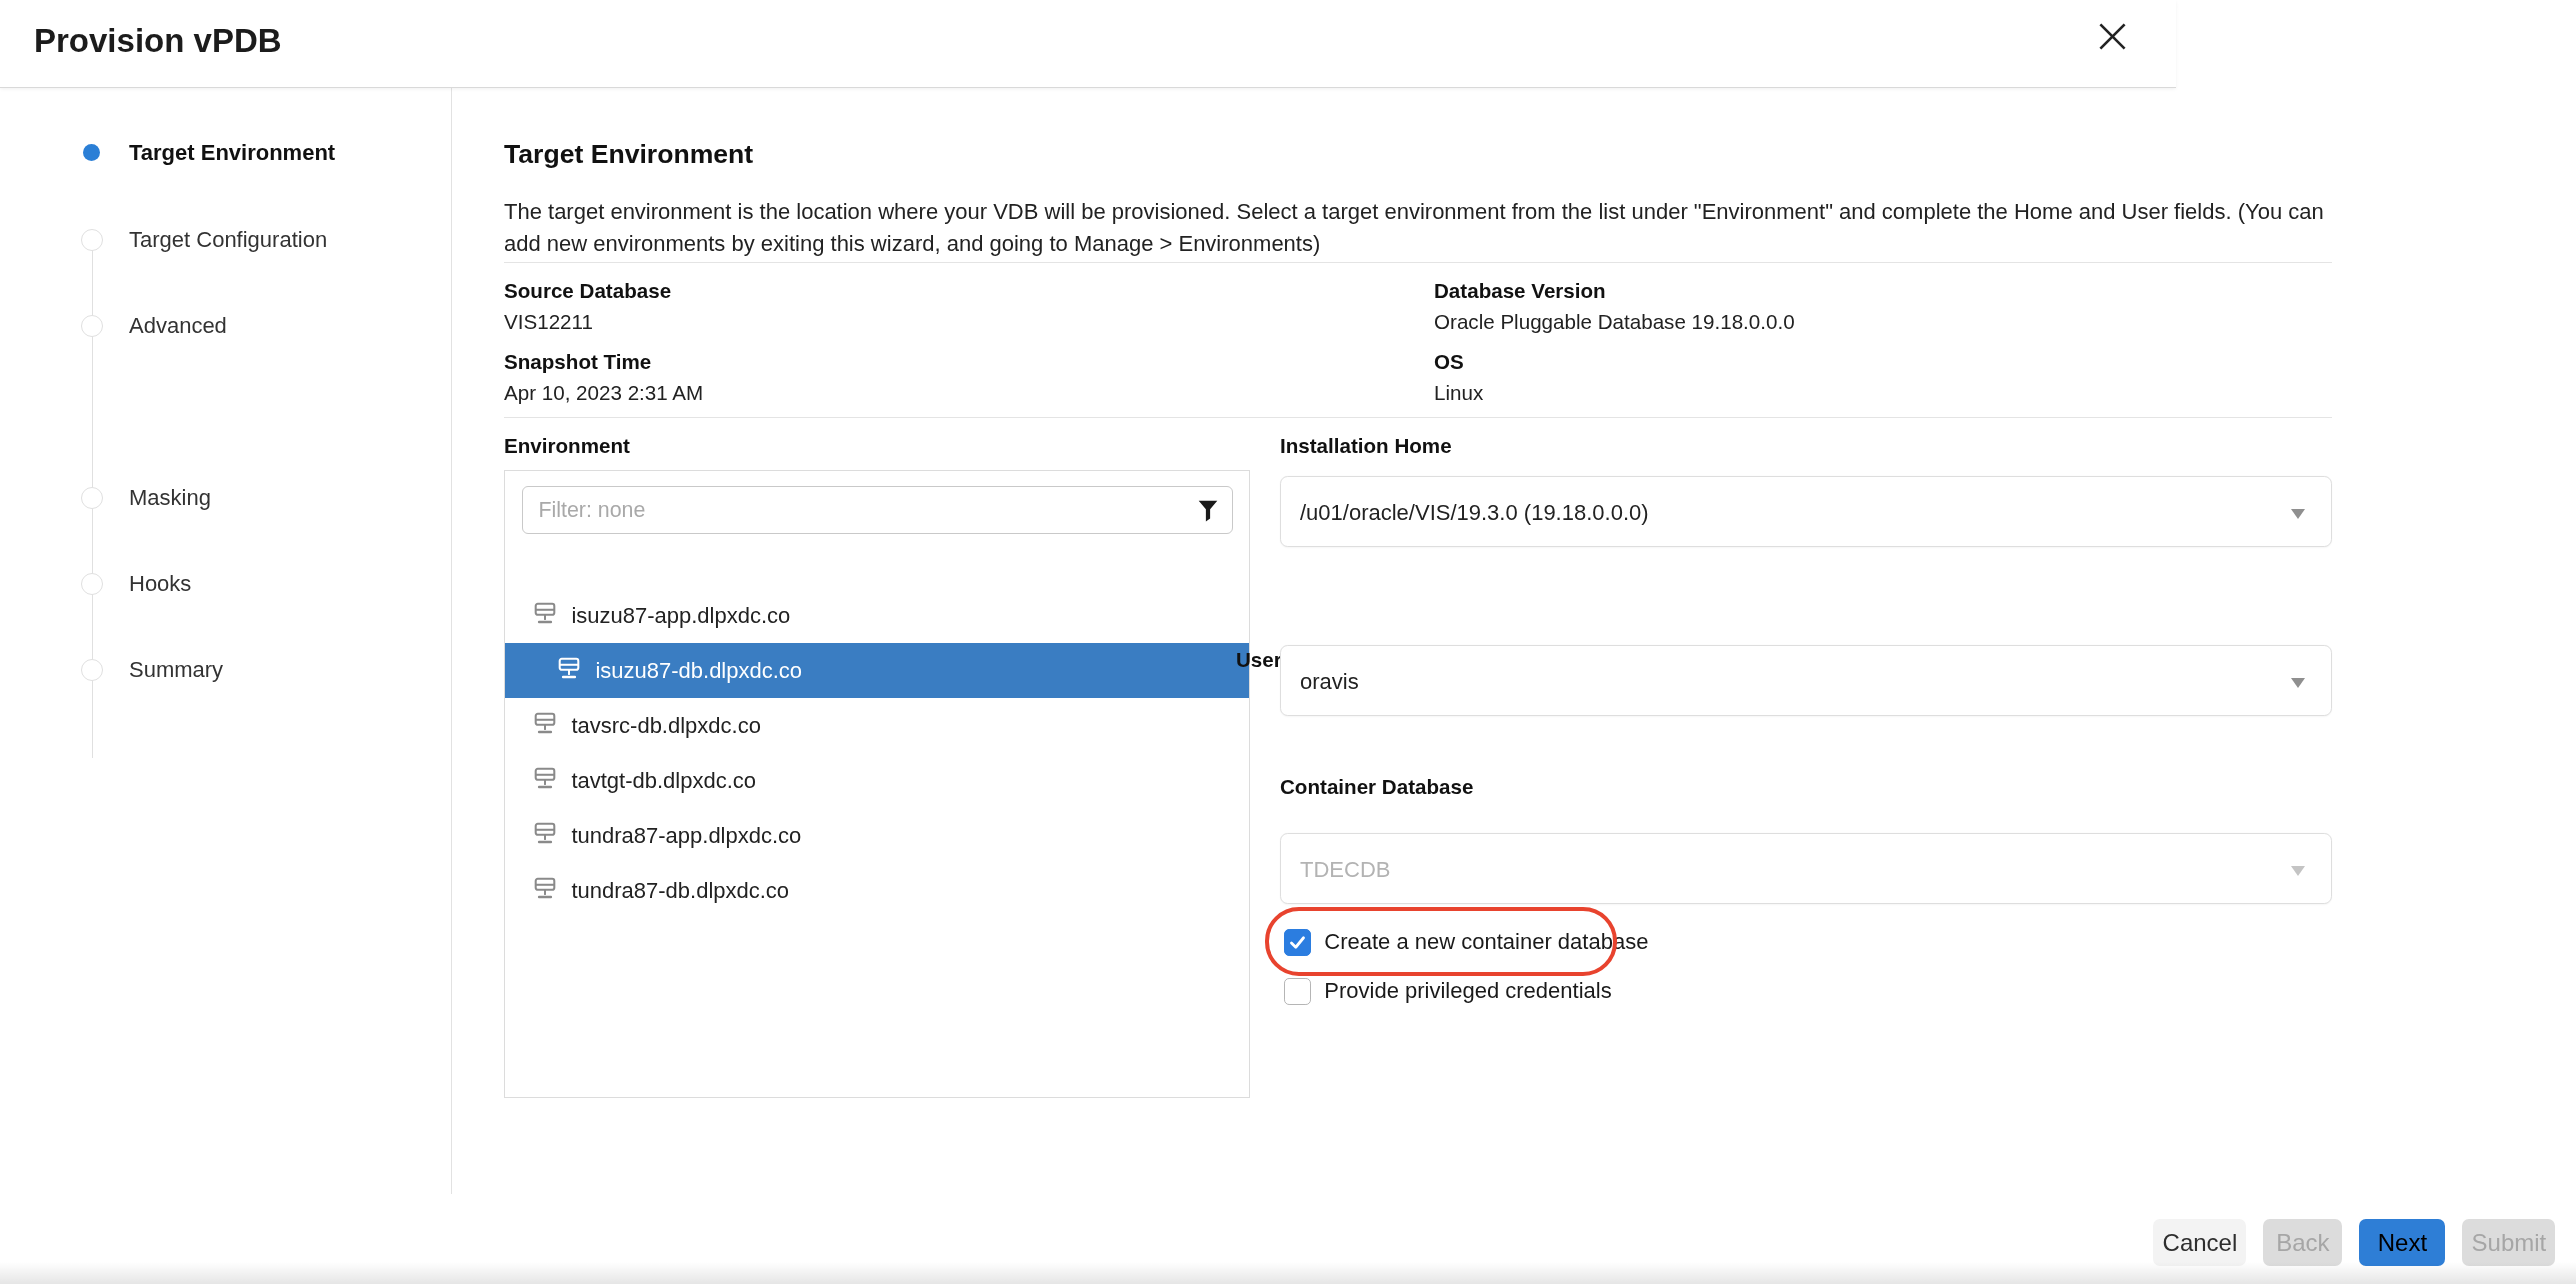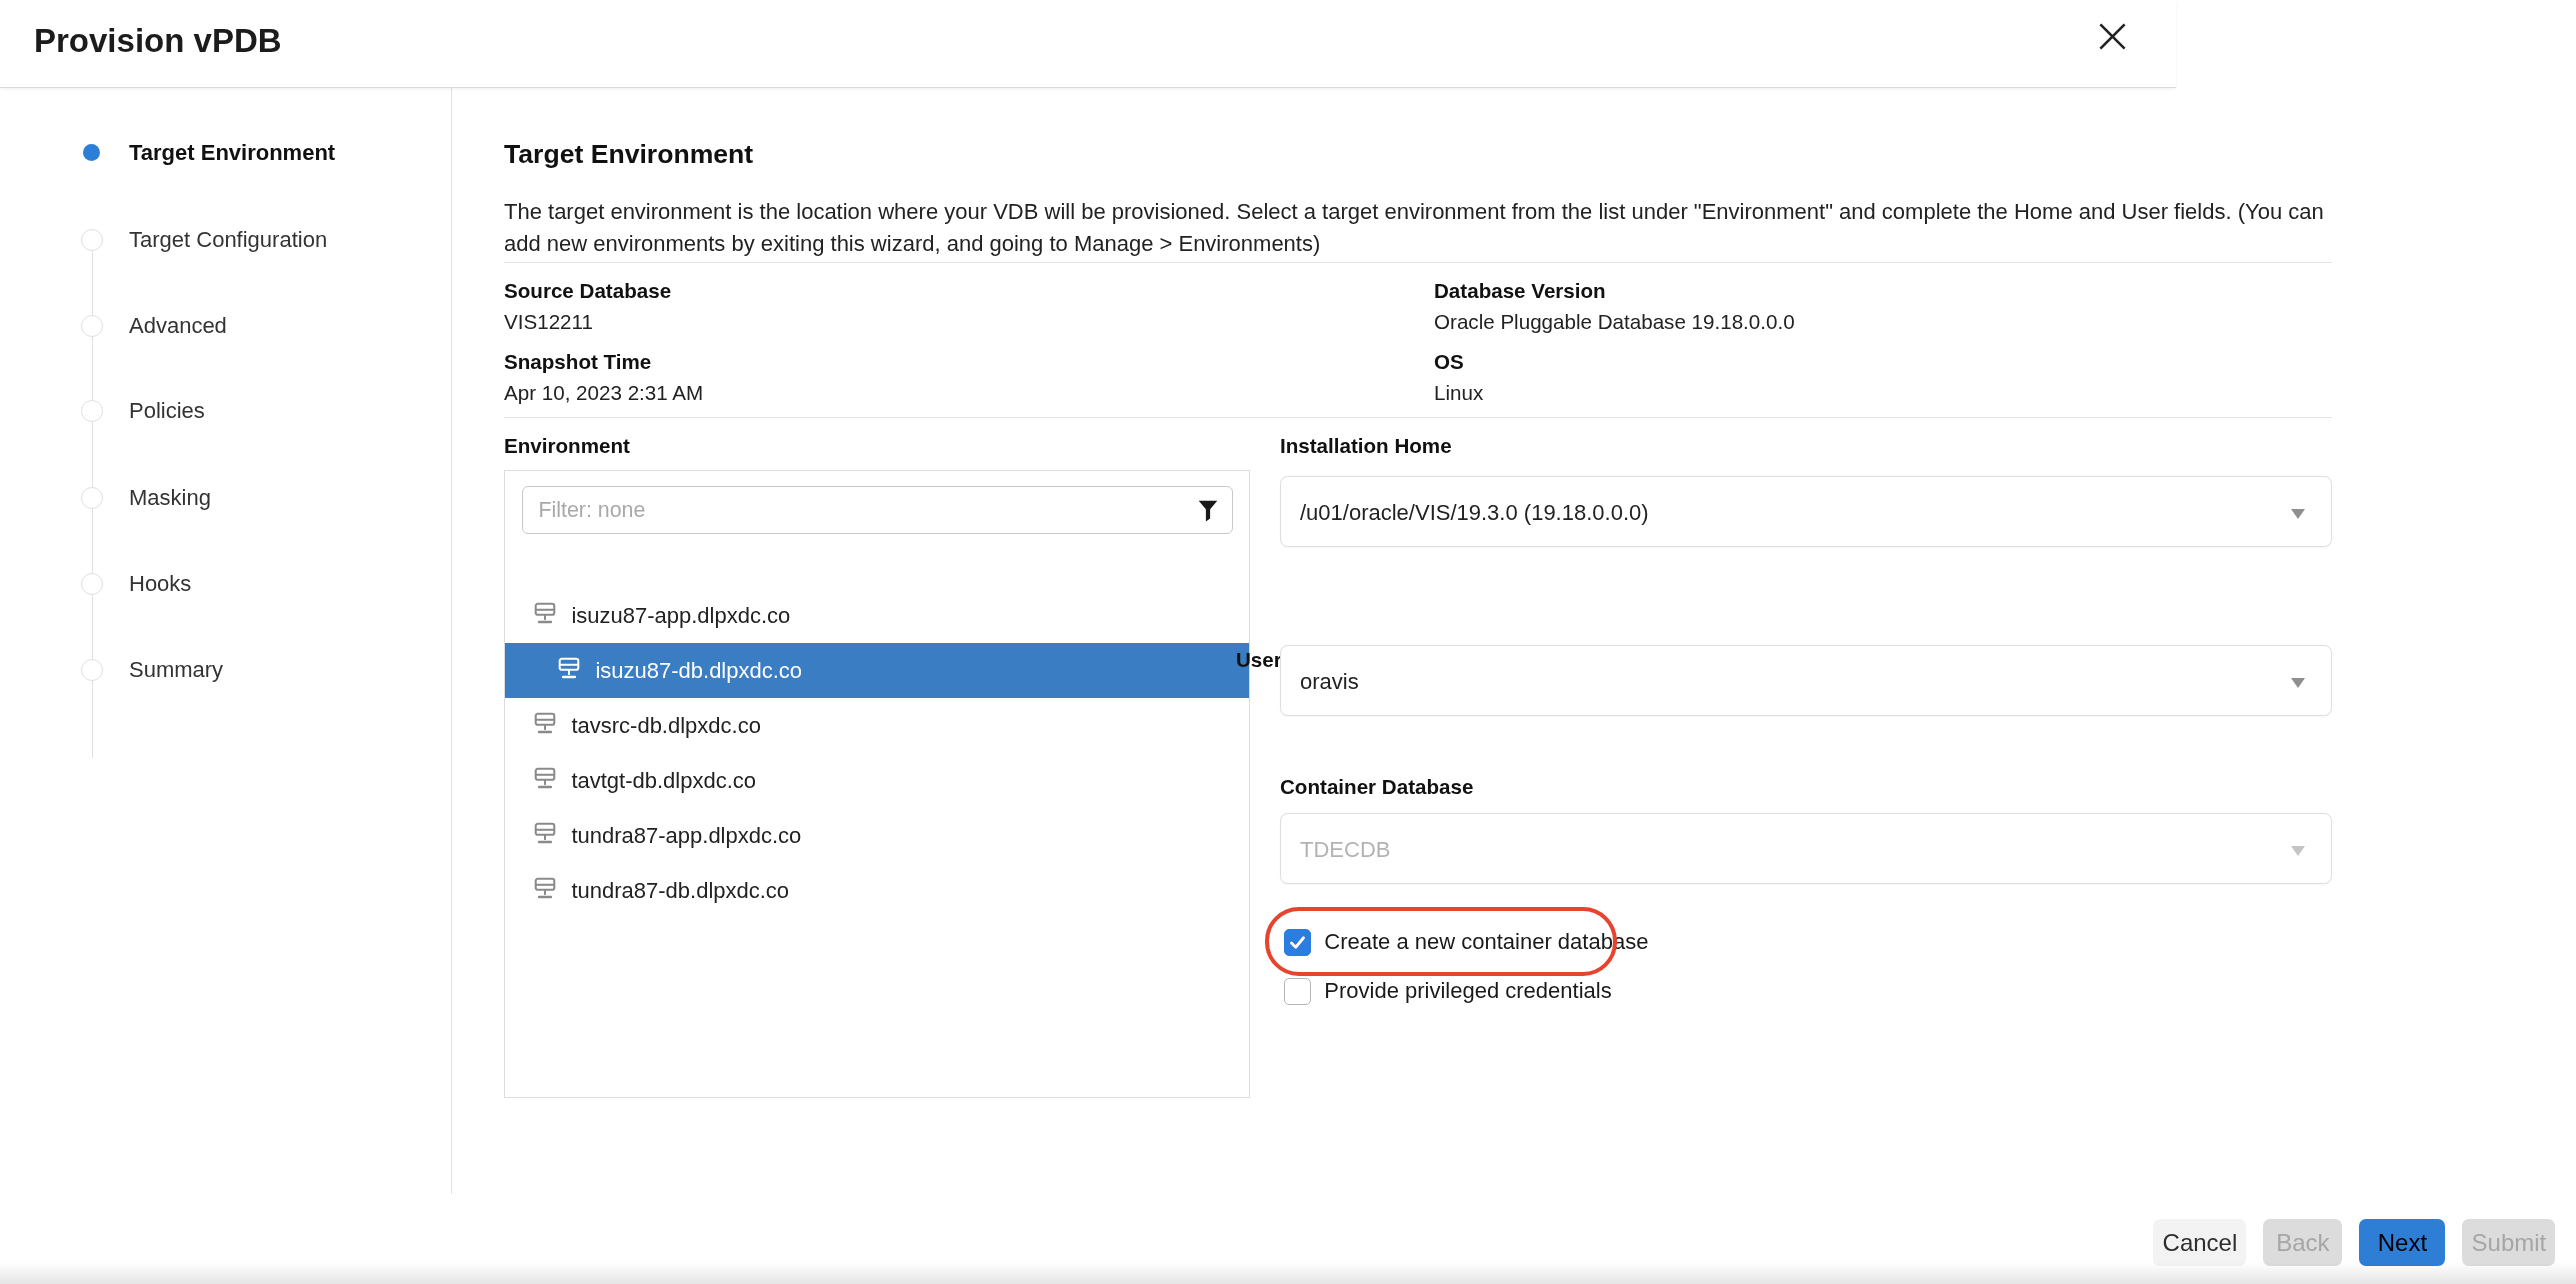--- a/index.html
+++ b/index.html
@@ -53,21 +53,21 @@
   .env-row.selected { background:#3a7dc2; }
   .env-row.selected .env-name { color:#fff; }
   .host-icon svg .stroke { stroke:#8a8a8a; }
   .env-row.selected .host-icon svg .stroke { stroke:#fff; }
 
   
   .select { position:absolute; left:1280px; width:1052px; height:71px; background:#fff;
             border:0.9px solid #dedede; border-radius:7.7px; box-shadow:0 0.9px 1.7px rgba(0,0,0,.04);
             cursor:pointer; }
   .select-value { position:absolute; left:19px; top:0; line-height:71px; font-size:22px; color:#222; }
-  .select.disabled { cursor:default; }
+  .select.disabled { cursor:default;margin-top:20px; }
   .select.disabled .select-value { color:#b3b3b3; }
   .caret { position:absolute; right:26px; top:32px; width:0; height:0;
            border-left:7.7px solid transparent; border-right:7.7px solid transparent;
            border-top:10.3px solid #8f8f8f; }
   .select.disabled .caret { border-top-color:#c4c4c4; }
 
   
   .chk-row { position:absolute; display:flex; align-items:center; cursor:pointer;text-align:center; }
   .chk-box { width:26.6px; height:26.6px; border-radius:5.1px; border:1.7px solid #b5b5b5; background:#fff;
              display:flex; align-items:center; justify-content:center; flex:none; }
@@ -109,24 +109,20 @@
     <div class="step-label">Target Environment</div>
   </div>
   <div class="step" style="top:133px;">
     <div class="step-dot"></div>
     <div class="step-label">Target Configuration</div>
   </div>
   <div class="step" style="top:219px;">
     <div class="step-dot"></div>
     <div class="step-label">Advanced</div>
   </div>
-  <div class="step" style="top:304px;">
-    <div class="step-dot"></div>
-    <div class="step-label">Policies</div>
-  </div>
   <div class="step" style="top:391px;">
     <div class="step-dot"></div>
     <div class="step-label">Masking</div>
   </div>
   <div class="step" style="top:477px;">
     <div class="step-dot"></div>
     <div class="step-label">Hooks</div>
   </div>
   <div class="step" style="top:563px;">
     <div class="step-dot"></div>

